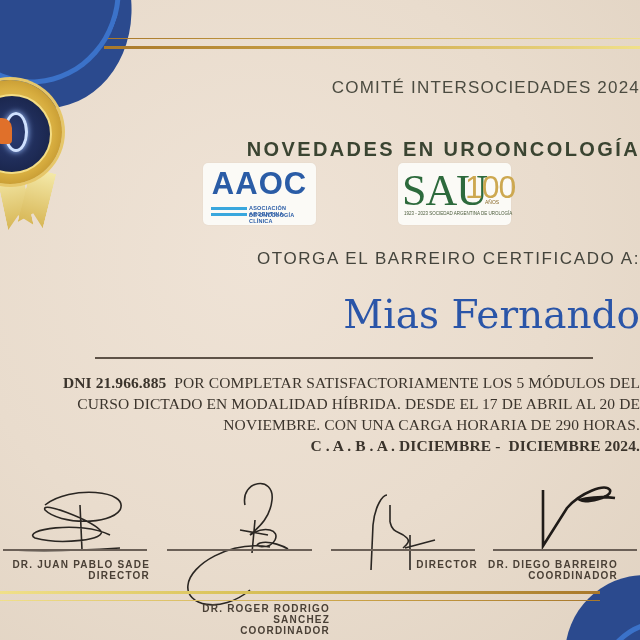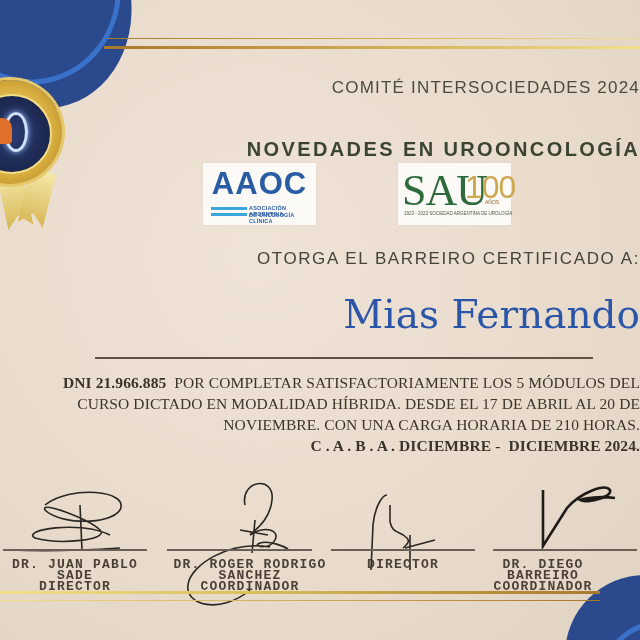--- a/index.html
+++ b/index.html
@@ -55,21 +55,21 @@
     left:-6px; top:118px; width:18px; height:26px;
     background:#e0702a; border-radius:6px 10px 4px 8px;
   }
   .center { left:0; width:640px; text-align:right; }
   .committee { top:78px; font-size:17px; letter-spacing:1.2px; color:#4b4b40; }
   .course {
     top:114px; font-size:20px; font-weight:bold; 
     letter-spacing:2.4px; color:#3a4431;margin-top:24px;
   }
   .logo {
-    top:163px; height:62px; background:#fbfaf6; border-radius:0;
+    top:163px; height:62px; background:#fbfaf6; border-radius:5px;
     box-shadow:0 0 2px rgba(0,0,0,0.06);
   }
   .aaoc-logo { left:203px; width:113px; }
   .sau-logo { left:398px; width:113px; }
   .aaoc-letters {
     position:absolute; left:5px; top:3px; width:103px; text-align:center;
     font-size:31px; font-weight:bold; color:#2a5ca6; letter-spacing:1px;
   }
   .aaoc-stripe { position:absolute; left:8px; width:36px; height:3px; background:#39a7dd; }
   .aaoc-sub {
@@ -90,22 +90,22 @@
     top:292px; font-family:"DejaVu Serif", serif; font-size:39px; color:#2a55a8;
   }
   .name-line { left:95px; top:357px; width:498px; height:2px; background:#5e5247; }
   .body-text {
     top:372px; font-family:"Liberation Serif", serif; font-size:15.5px; line-height:21px;
     color:#3b342c; letter-spacing:0.1px;
   }
   .body-text .bold { font-weight:bold; }
   .sig-line { top:549px; height:2px; background:#6b6057; }
   .sig-name {
-    top:559px; font-family:Liberation Mono, monospace; font-size:13px; letter-spacing:1.2px;
-    color:#4a4036; text-align:center; line-height:11px; font-weight:bold;
+    top:559px; font-family:Liberation Sans, sans-serif; font-size:10px; letter-spacing:1.2px;
+    color:#4a4036; text-align:right; line-height:11px; font-weight:bold;
   }
   svg.sig { position:absolute; }
 </style>
 </head>
 <body>
 
 <div class="abs blue-corner-tl"></div>
 <div class="abs blue-corner-tl-ring"></div>
 <div class="abs blue-corner-br"></div>
 <div class="abs blue-corner-br-ring"></div>
@@ -140,21 +140,21 @@
 <div class="abs center awards">OTORGA EL BARREIRO CERTIFICADO A:</div>
 <div class="abs center recipient">Mias Fernando</div>
 <div class="abs name-line"></div>
 
 <div class="abs center body-text">
   <div>
     <span class="bold">DNI 21.966.885</span>&nbsp;
     <span>POR COMPLETAR SATISFACTORIAMENTE LOS 5 MÓDULOS DEL</span>
   </div>
   <div>CURSO DICTADO EN MODALIDAD HÍBRIDA. DESDE EL 17 DE ABRIL AL 20 DE</div>
-  <div>NOVIEMBRE. CON UNA CARGA HORARIA DE 210 HORAS.</div>
+  <div>NOVIEMBRE. CON UNA CARGA HORARIA DE 290 HORAS.</div>
   <div class="bold">
     <span>C . A . B . A . DICIEMBRE -</span>&nbsp;
     <span>DICIEMBRE 2024.</span>
   </div>
 </div>
 
 <svg class="sig" style="left:0; top:480px;" width="150" height="75">
   <path d="M45,25 C70,5 130,10 120,30 C110,45 60,45 45,30 C40,20 90,40 100,50 C110,60 60,65 35,58 C20,50 80,40 110,55 M80,25 L82,70 M10,70 C50,72 90,70 120,68" fill="none" stroke="#2a2622" stroke-width="1.6"></path>
 </svg>
 <svg class="sig" style="left:180px; top:475px;" width="120" height="140">
@@ -169,21 +169,21 @@
 
 <div class="abs sig-line" style="left:3px; width:144px;"></div>
 <div class="abs sig-line" style="left:167px; width:145px;"></div>
 <div class="abs sig-line" style="left:331px; width:144px;"></div>
 <div class="abs sig-line" style="left:493px; width:144px;"></div>
 
 <div class="abs sig-name" style="left:0; width:150px;">
   <div>DR. JUAN PABLO SADE</div>
   <div>DIRECTOR</div>
 </div>
-<div class="abs sig-name" style="left:160px; width:180px;">
+<div class="abs sig-name" style="left:150px; width:180px;margin-top:44px;">
   <div>DR. ROGER RODRIGO SANCHEZ</div>
   <div>COORDINADOR</div>
 </div>
 <div class="abs sig-name" style="left:328px; width:150px;">
   <div>DIRECTOR</div>
 </div>
 <div class="abs sig-name" style="left:468px; width:150px;">
   <div>DR. DIEGO BARREIRO</div>
   <div>COORDINADOR</div>
 </div>

